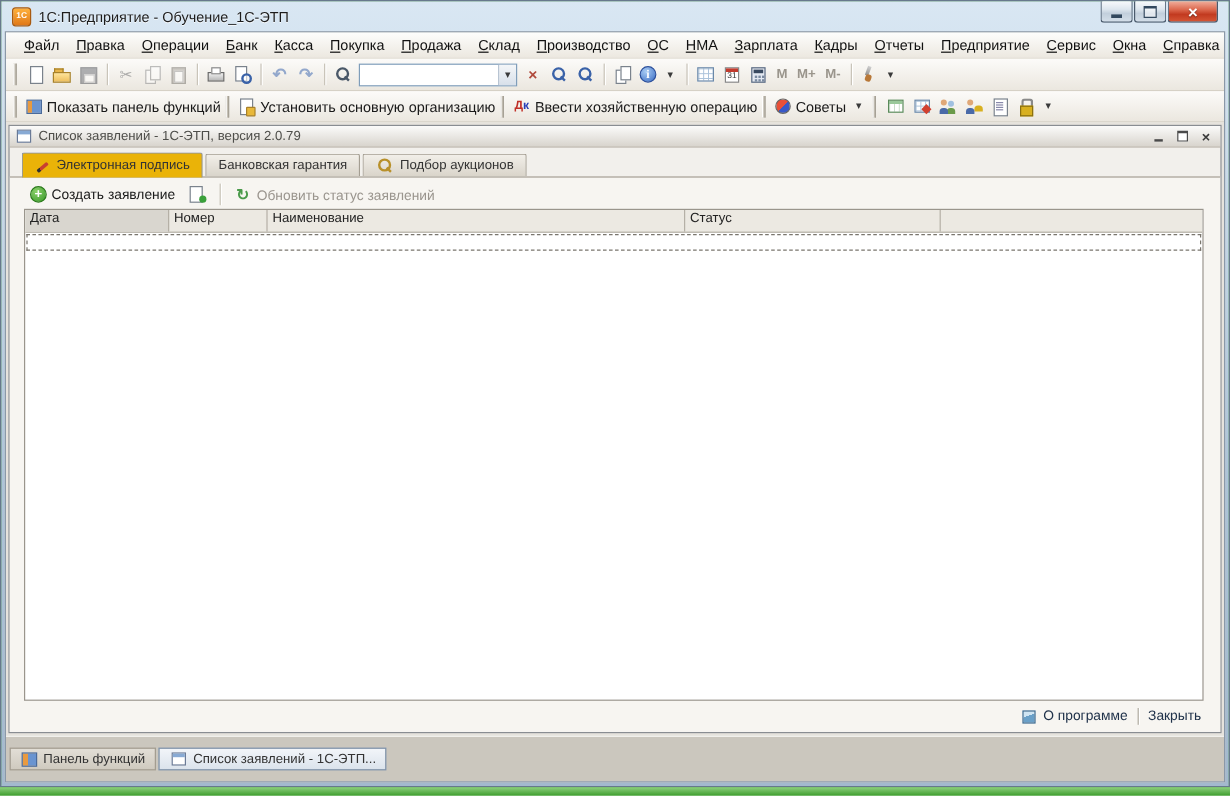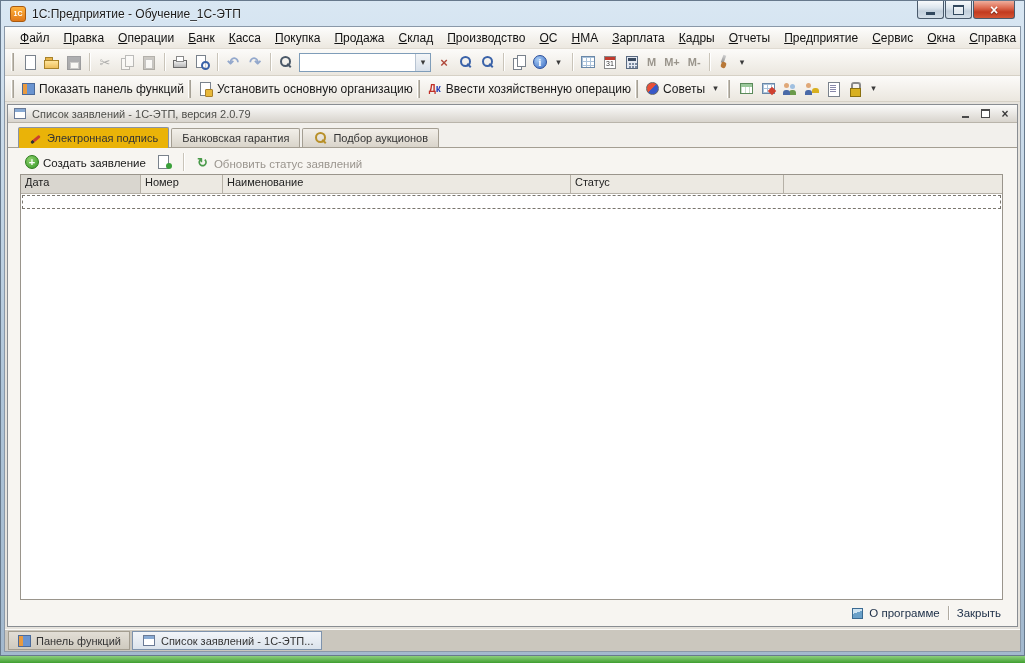--- a/index.html
+++ b/index.html
@@ -140,21 +140,21 @@
   .gh.first{background:#d9d6cf}
   .gh.c0{width:120px}.gh.c1{width:82px}.gh.c2{width:348px}.gh.c3{width:213px}.gh.c4{flex:1;border-right:none}
   .grid-body{flex:1;position:relative}
   .focus-row{position:absolute;left:1px;right:1px;top:1px;height:14px;border:1px dashed #7a766e}
 
   .page-footer{height:26px;display:flex;align-items:center;justify-content:flex-end;gap:8px;padding:0 2px;flex:none}
   .flink{display:inline-flex;align-items:center;gap:4px;background:none;border:none;font:11.5px "Liberation Sans",sans-serif;color:#20324a}
   .vsep{width:1px;height:14px;background:#b0aba1;box-shadow:1px 0 0 #fff}
 
   
-  .wintabs{height:22px;background:#cbc7be;border-top:1px solid #fbfaf8;display:flex;align-items:center;gap:2px;padding:1px 3px;flex:none}
+  .wintabs{height:38px;background:#cbc7be;border-top:1px solid #fbfaf8;display:flex;align-items:center;gap:2px;padding:1px 3px;flex:none}
   .wtab{height:19px;display:inline-flex;align-items:center;gap:4px;padding:0 8px;font-size:11px;color:#333;
         background:linear-gradient(#e2ded6,#cfcabf);border:1px solid #a39d90}
   .wtab.active{background:linear-gradient(#f2f5f9,#dbe3ec);border-color:#7e93ad}
 
   
   .statusbar{height:23px;background:#eceae4;border-top:1px solid #fbfaf8;display:flex;align-items:center;padding:0 3px;font-size:11px;color:#55524c;flex:none}
   .sb-hint{flex:1;padding:0 5px}
   .sb-cell{height:17px;border:1px solid;border-color:#b3aea4 #fdfdfb #fdfdfb #b3aea4;padding:1px 7px;margin-left:3px;font-size:10.5px;display:flex;align-items:center}
   .sb-off{color:#b6b1a7}.sb-on{color:#3a3a36}
   .sb-empty{width:26px}

